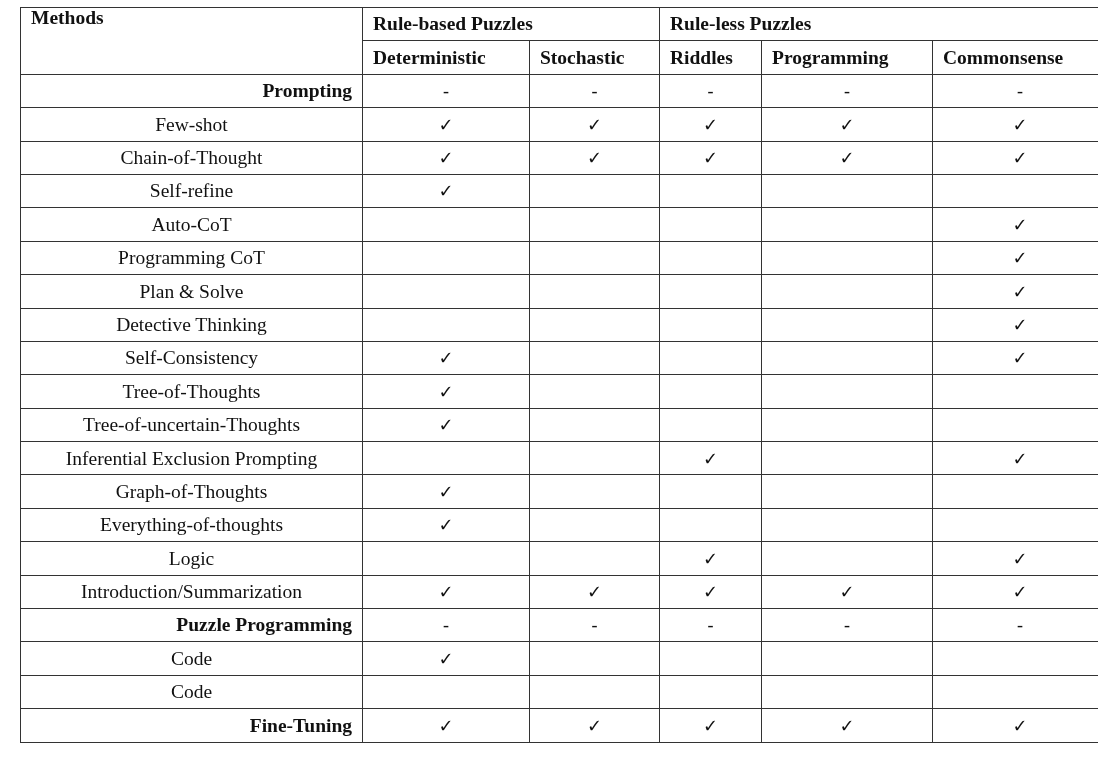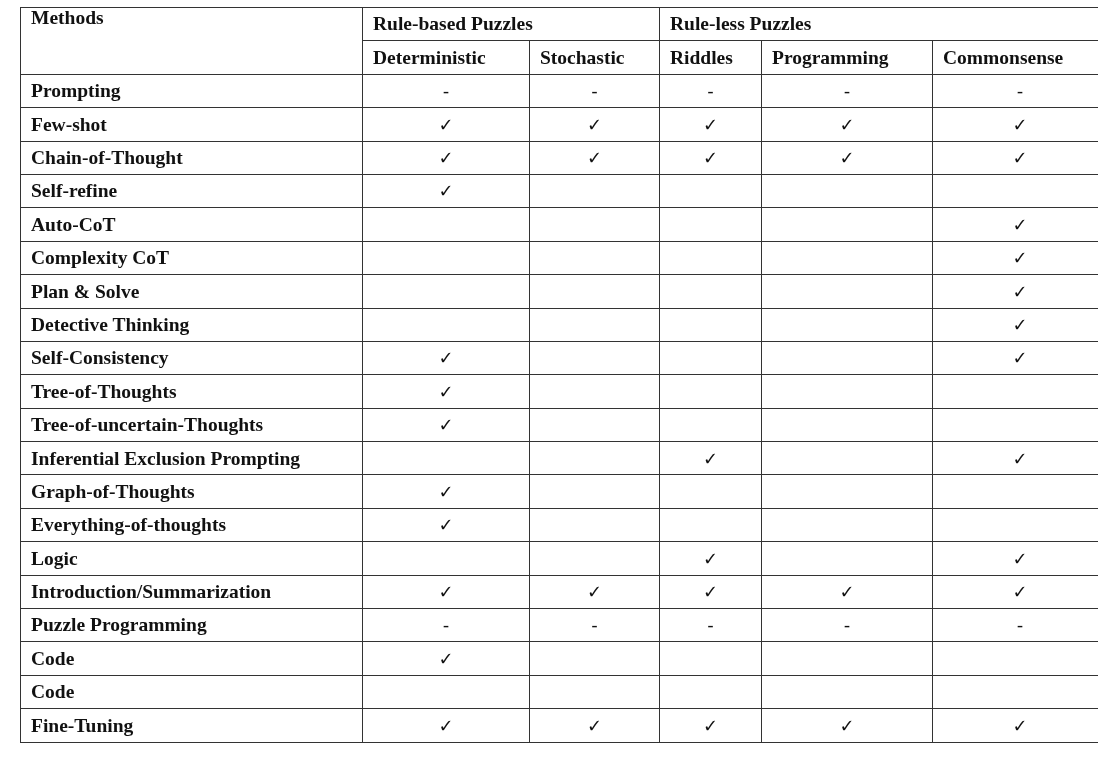--- a/index.html
+++ b/index.html
@@ -15,22 +15,22 @@
     border: 1.5px solid #333;
     height: 32.4px;
     padding: 0 10px;
     line-height: 1;
     white-space: nowrap;
     overflow: hidden;
   }
   th { font-weight: bold; }
   .left { text-align: left; }
   .center { text-align: left; }
-  .method-name { text-align: left; font-weight: bold; }
-  .section-name { text-align: left; font-weight: bold; }
+  .method-name { text-align: center; font-weight: normal; }
+  .section-name { text-align: right; font-weight: bold; }
   .mark { text-align: center; }
   .check { font-family: "DejaVu Sans", sans-serif; font-size: 18px; }
   .dash { font-size: 18px; }
   col.c0 { width: 342px; }
   col.c1 { width: 167px; }
   col.c2 { width: 130px; }
   col.c3 { width: 102px; }
   col.c4 { width: 171px; }
   col.c5 { width: 175px; }
   th.top-row { vertical-align: top; padding-top: 8px; }
@@ -96,21 +96,21 @@
       </tr>
       <tr>
         <td class="method-name">Auto-CoT</td>
         <td class="mark"><span class=""></span></td>
         <td class="mark"><span class=""></span></td>
         <td class="mark"><span class=""></span></td>
         <td class="mark"><span class=""></span></td>
         <td class="mark"><span class="check">✓</span></td>
       </tr>
       <tr>
-        <td class="method-name">Complexity CoT</td>
+        <td class="method-name">Programming CoT</td>
         <td class="mark"><span class=""></span></td>
         <td class="mark"><span class=""></span></td>
         <td class="mark"><span class=""></span></td>
         <td class="mark"><span class=""></span></td>
         <td class="mark"><span class="check">✓</span></td>
       </tr>
       <tr>
         <td class="method-name">Plan &amp; Solve</td>
         <td class="mark"><span class=""></span></td>
         <td class="mark"><span class=""></span></td>

